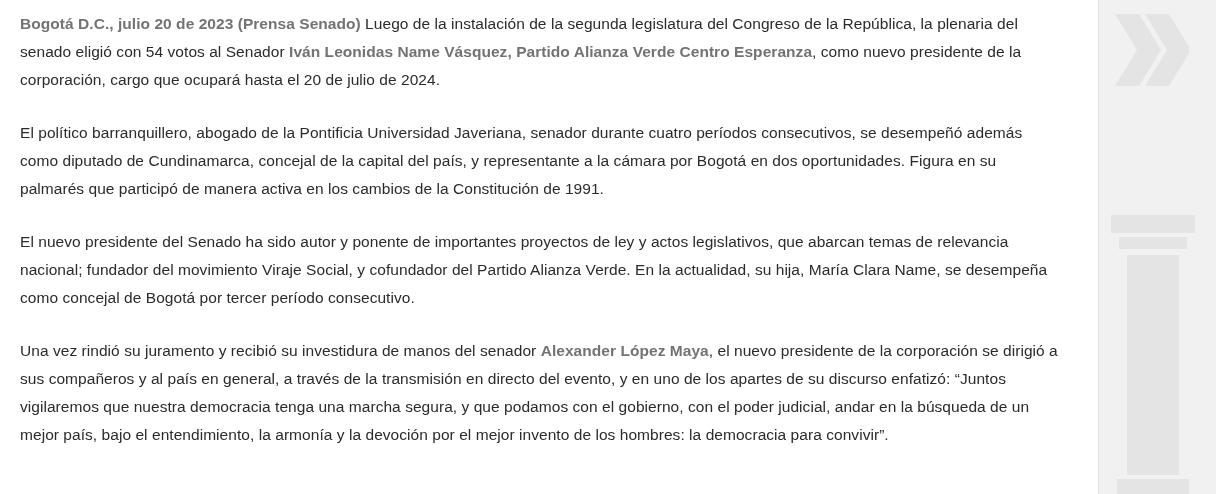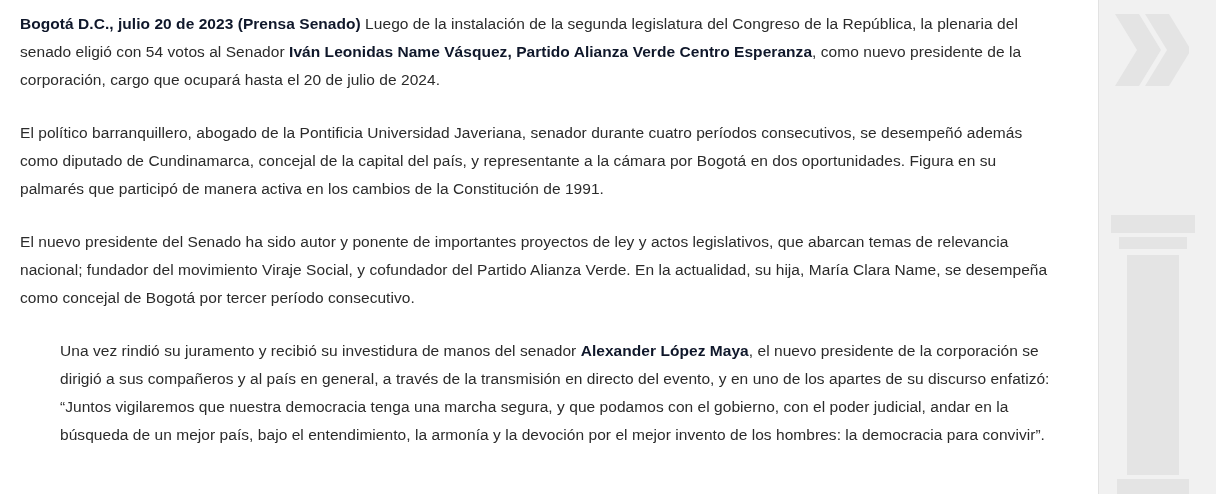--- a/index.html
+++ b/index.html
@@ -29,25 +29,24 @@
   .article-body p {
     margin: 0 0 25px 0;
     font-size: 15.5px;
     line-height: 28px;
     color: #2b2b2b;
     text-align: left;
     letter-spacing: 0.05px;
   }
   .article-body p:last-child {
     margin-bottom: 0;
-    margin-left: 40px;
   }
   .article-body b {
     font-weight: bold;
-    color: #0f172a;
+    color: #737373;
   }
   .side-rail {
     position: relative;
     flex: 1 1 auto;
     background: #f1f1f1;
     overflow: hidden;
   }
   .rail-divider {
     width: 1px;
     background: #e2e2e2;

